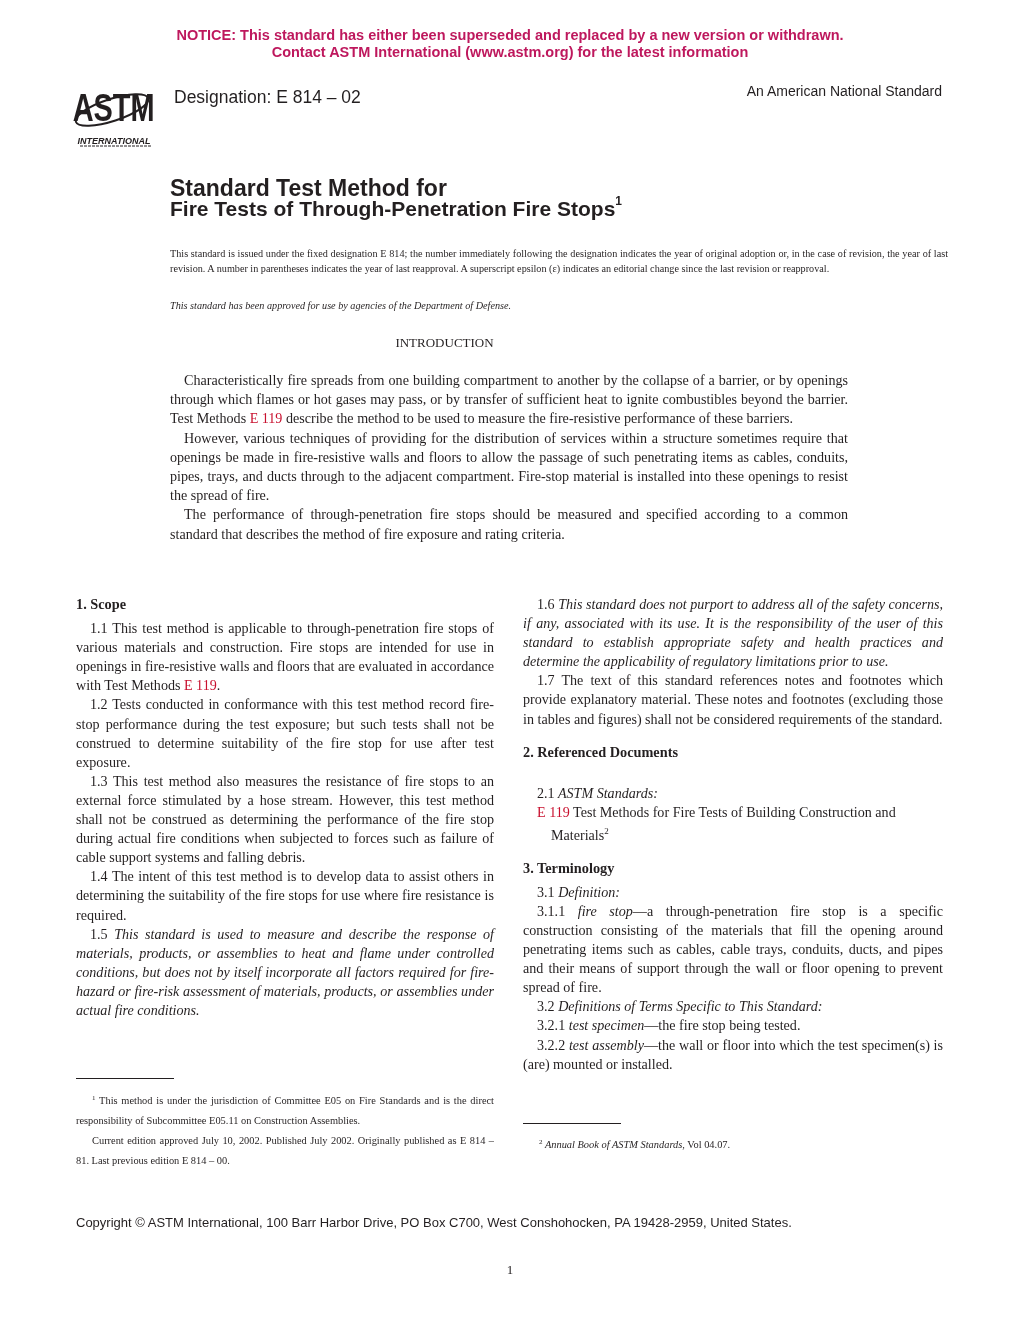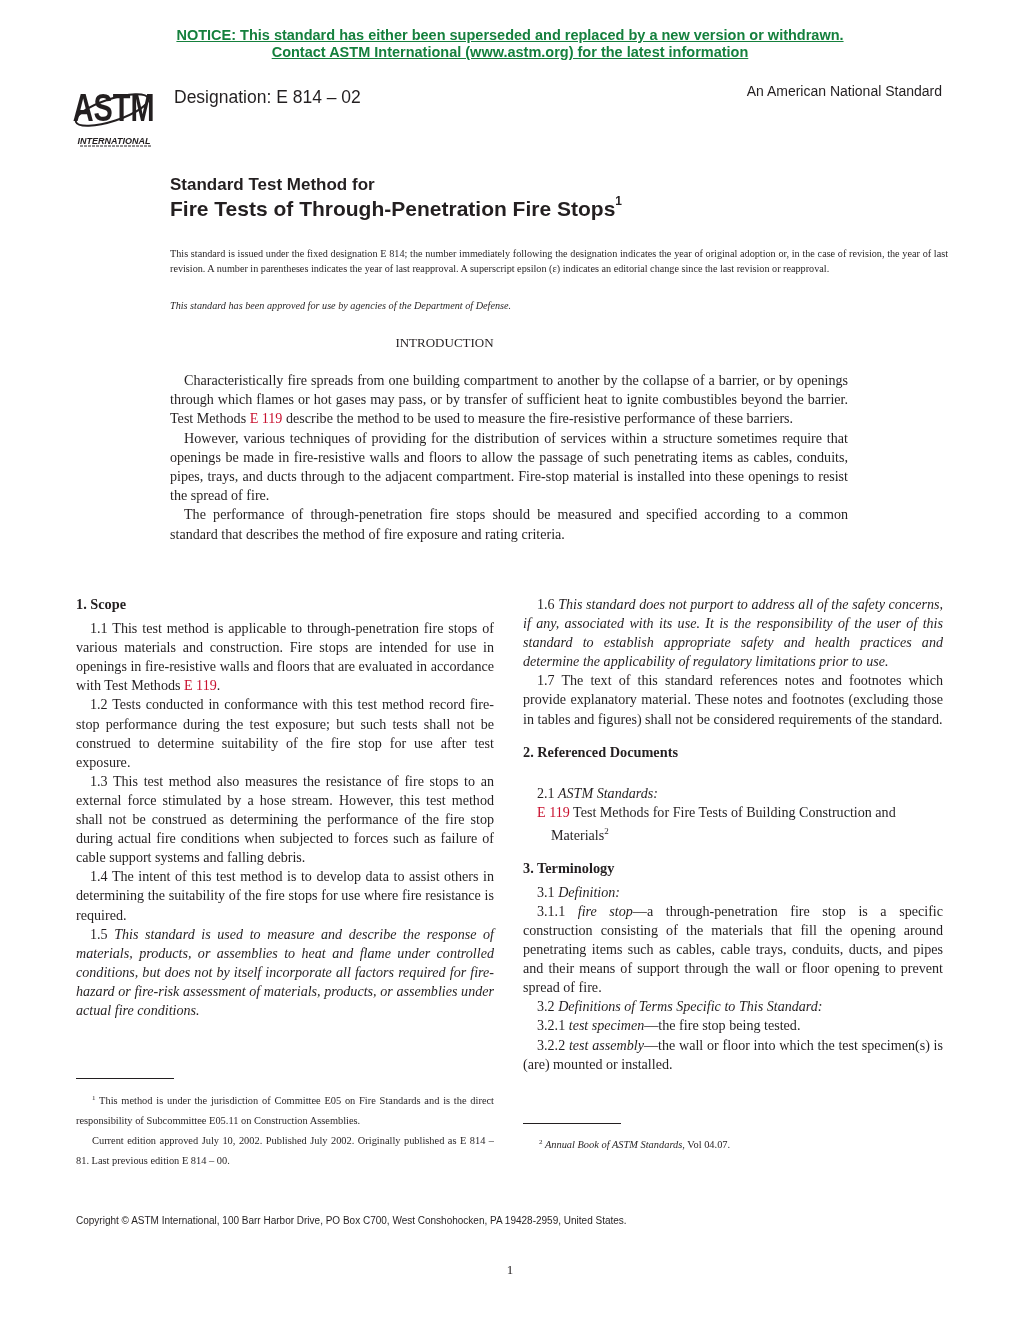--- a/index.html
+++ b/index.html
@@ -1,42 +1,42 @@
 <!DOCTYPE html>
 <html><head>
 <meta charset="utf-8">
 <style>
   html, body { margin:0; padding:0; background:#ffffff; }
   body { width:1020px; height:1320px; position:relative; overflow:hidden; color:#231f20; }
   .abs { position:absolute; }
-  .notice { left:0; width:1020px; top:27px; text-align:center; color:#15803d; font-family:"Liberation Sans", sans-serif; font-weight:bold; font-size:14.5px; line-height:17px;text-decoration:underline; }
+  .notice { left:0; width:1020px; top:27px; text-align:center; color:#be185d; font-family:"Liberation Sans", sans-serif; font-weight:bold; font-size:14.5px; line-height:17px; }
   .logo { left:66px; top:80px; width:96px; height:68px;text-align:center; }
   .designation { left:174px; top:87px; font-family:"Liberation Sans", sans-serif; font-size:17.5px; }
   .ans { right:78px; top:83px; font-family:"Liberation Sans", sans-serif; font-size:14px; }
-  .title1 { left:170px; top:175px; font-family:"Liberation Sans", sans-serif; font-weight:bold; font-size:17px; }
+  .title1 { left:170px; top:175px; font-family:"Liberation Sans", sans-serif; font-weight:bold; font-size:23px; }
   .title2 { left:170px; top:197px; font-family:"Liberation Sans", sans-serif; font-weight:bold; font-size:21px; }
   .title2 sup { font-size:12px; position:relative; top:-3px; }
   .issued { left:170px; top:246px; width:778px; font-family:"Liberation Serif", serif; font-size:10.2px; line-height:15px; text-align:justify; text-align-last:left; }
   .dod { left:170px; top:300px; font-family:"Liberation Serif", serif; font-style:italic; font-size:10.2px; }
   .intro-head { left:0; width:889px; top:335px; text-align:center; font-family:"Liberation Serif", serif; font-size:13px; }
   .intro { left:170px; top:371px; width:678px; font-family:"Liberation Serif", serif; font-size:14.1px; line-height:19.2px; }
   .intro p { margin:0; text-indent:14px; text-align:justify; }
   .col { font-family:"Liberation Serif", serif; font-size:14.1px; line-height:19.1px; }
   .col p { margin:0; text-indent:14px; text-align:justify; }
   .col p.last-left { text-align-last:left; }
   .col .h { font-weight:bold; margin:0; text-indent:0; font-size:14.3px; }
   .colL { left:76px; top:595px; width:418px; }
   .colR { left:523px; top:595px; width:420px; }
   .red { color:#c8102e; }
   i, .it { font-style:italic; }
   .fnrule { height:0; border-top:1px solid #231f20; width:98px; }
   .fn { font-family:"Liberation Serif", serif; font-size:10.4px; line-height:20px; }
   .fn p { margin:0; text-indent:16px; text-align:justify; }
   .fn sup { font-size:7px; }
-  .copyright { left:76px; top:1215px; font-family:"Liberation Sans", sans-serif; font-size:10px; }
+  .copyright { left:76px; top:1215px; font-family:"Liberation Sans", sans-serif; font-size:13px; }
   .pageno { left:0; width:1020px; top:1262px; text-align:center; font-family:"Liberation Serif", serif; font-size:13px; }
   .sp-gap { height:14px; }
   .hang { text-indent:0 !important; padding-left:28px; }
   .hang .lead { margin-left:-14px; }
 </style>
 </head>
 <body>
 
 <div class="abs notice">
   <div>NOTICE: This standard has either been superseded and replaced by a new version or withdrawn.</div>

